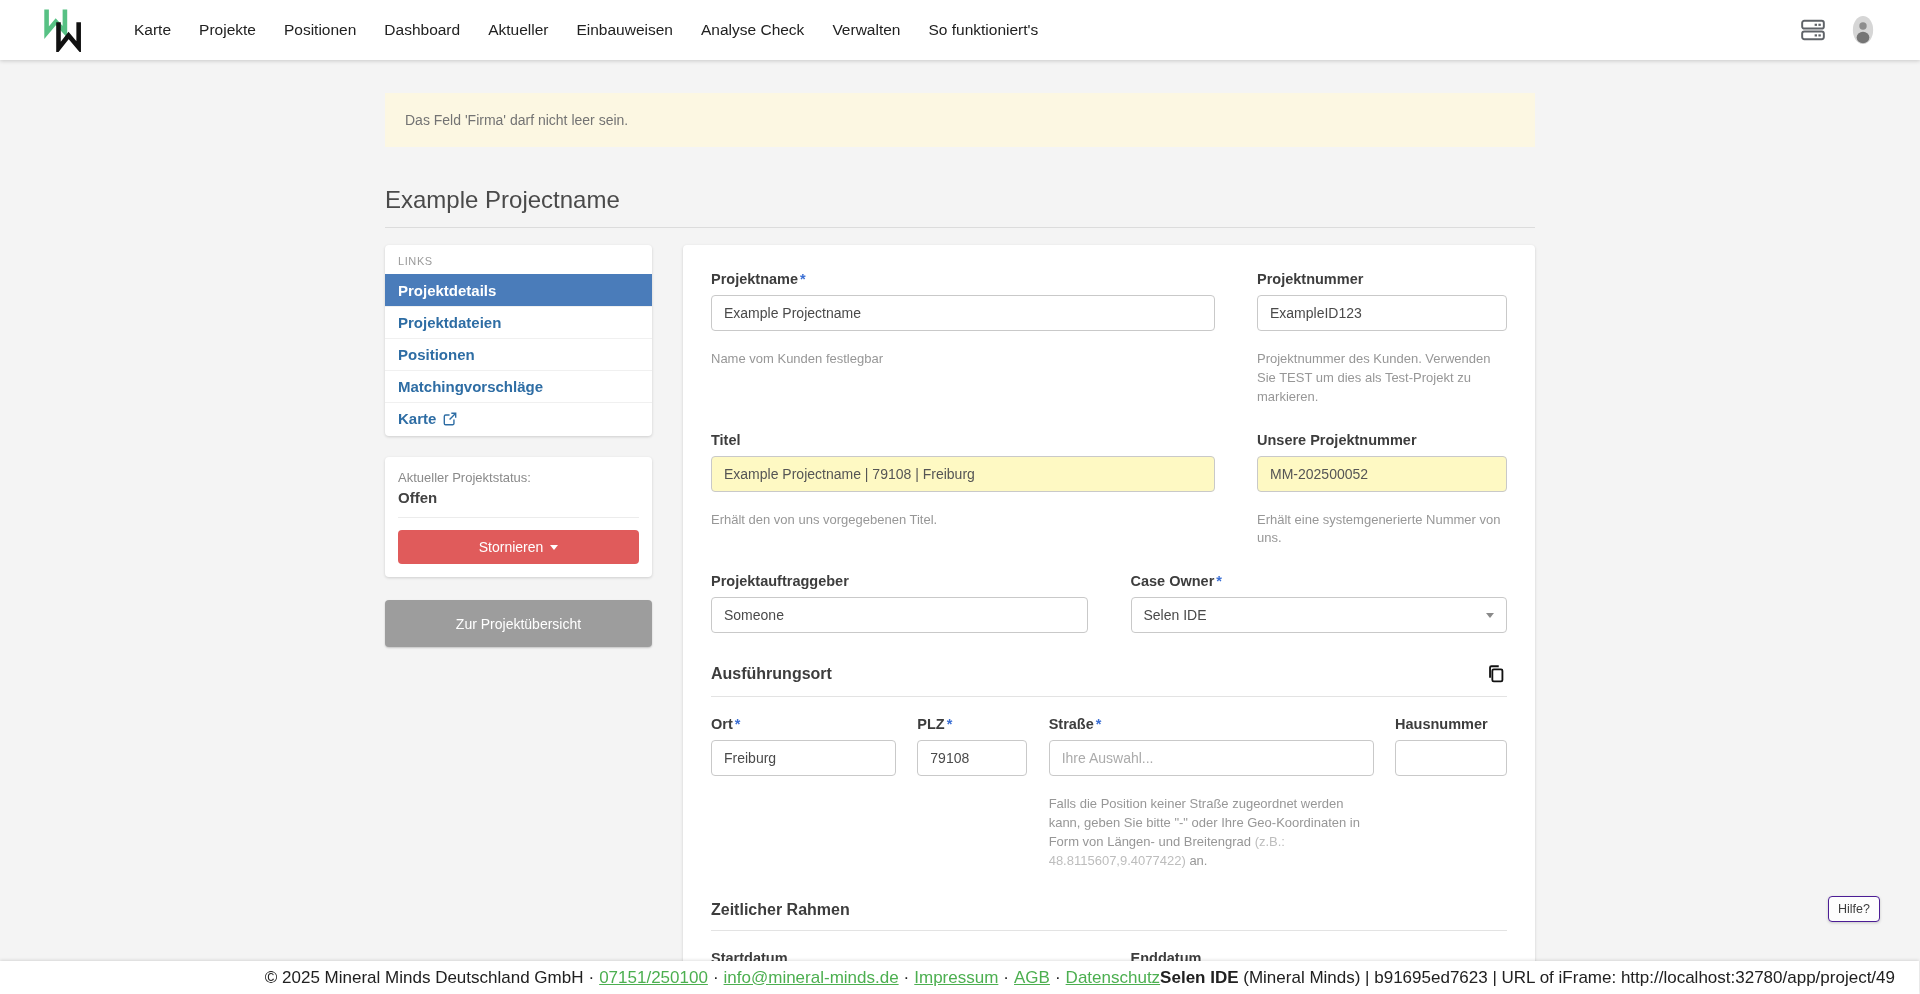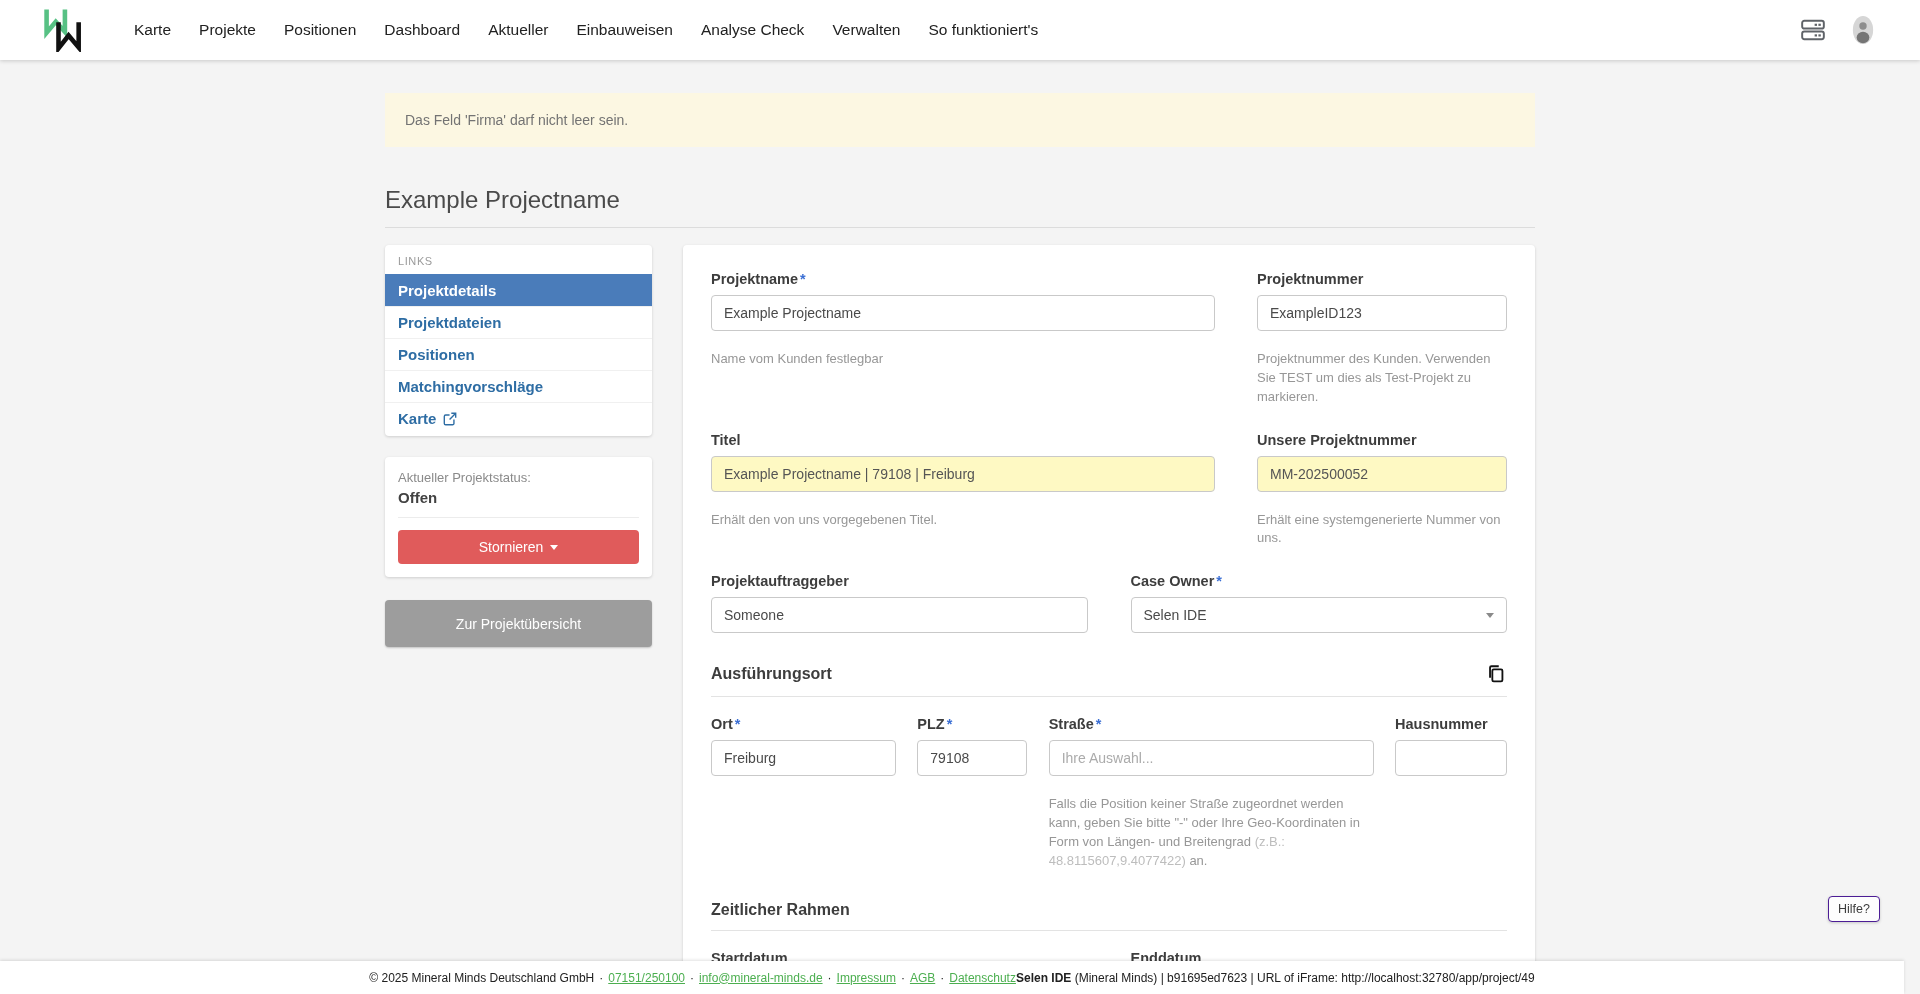--- a/index.html
+++ b/index.html
@@ -92,24 +92,24 @@
   .section-rule { border: none; border-top: 1px solid #e3e3e3; margin: 11px 0 19px 0; }
   .addr-row { display: grid; grid-template-columns: 185px 110px 325px 112px; justify-content: space-between; margin-bottom: 8px; }
   
   .help-btn {
     position: fixed; right: 40px; bottom: 72px;
     background: #fdfdfd; border: 1px solid #4c1d95; border-radius: 4px;
     font-size: 12.5px; color: #3d3d3d; padding: 5px 9px; cursor: pointer;
     box-shadow: 0 1px 3px rgba(0,0,0,.18); font-family: inherit;
   }
   .footer {
-    position: fixed; left: 0; right: 16px; bottom: 0; height: 33px;
+    position: fixed; left: 0; right: 1px; bottom: 0; height: 33px;
     background: #fff; box-shadow: 0 -1px 3px rgba(0,0,0,.12);
-    display: flex; align-items: center; justify-content: center;
-    padding: 0 24px; font-size: 12px; color: #212121; z-index: 6;
+    display: flex; align-items: center; justify-content: flex-end;
+    padding: 0 24px; font-size: 17px; color: #212121; z-index: 6;
   }
   .footer-left { display: flex; align-items: center; gap: 5px; white-space: nowrap; }
   .footer-link { color: #4caf50; text-decoration: underline; cursor: pointer; }
   .footer-sep::before { content: "·"; color: #212121; }
   .footer-right { white-space: nowrap; }
   .footer-right .bold { font-weight: 700; }
 </style>
 </head>
 <body>
 

